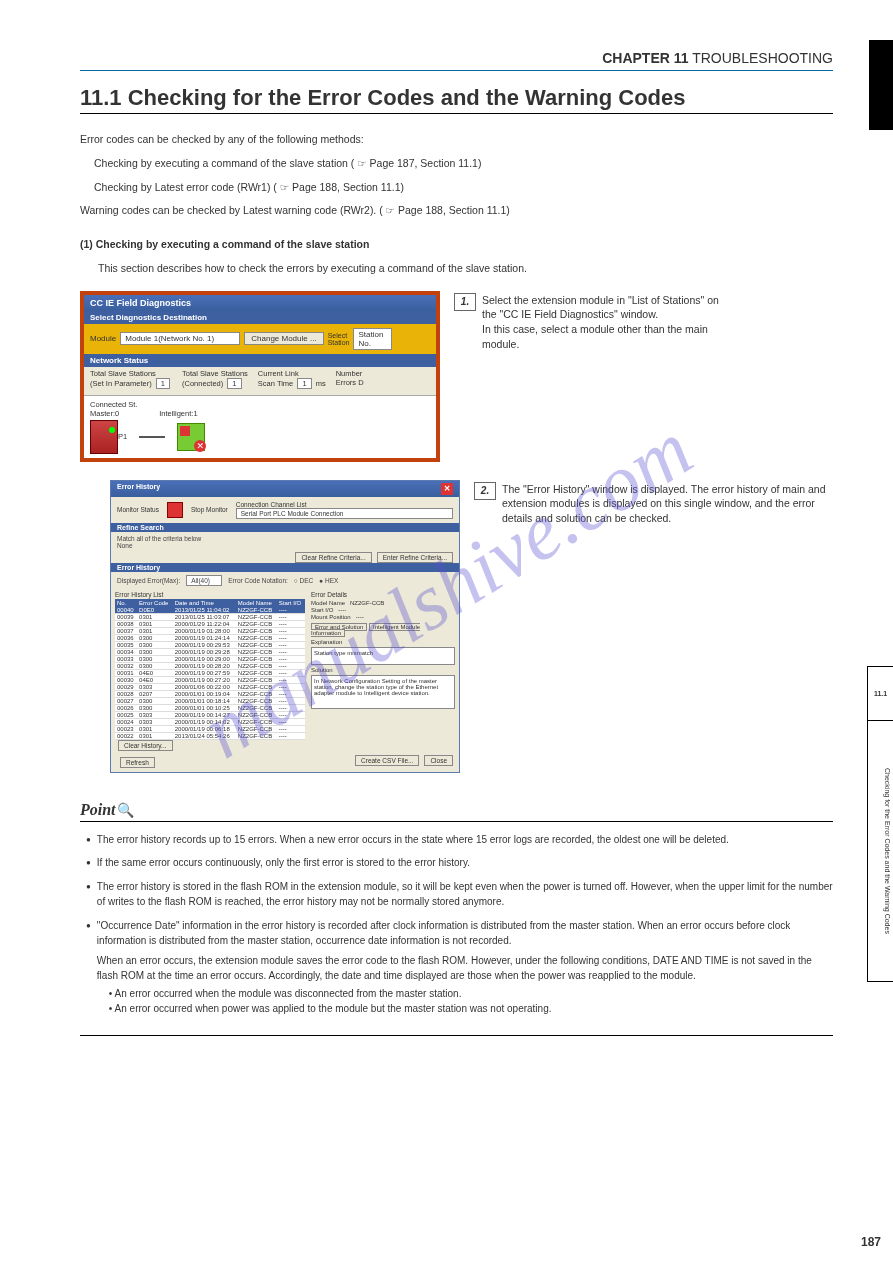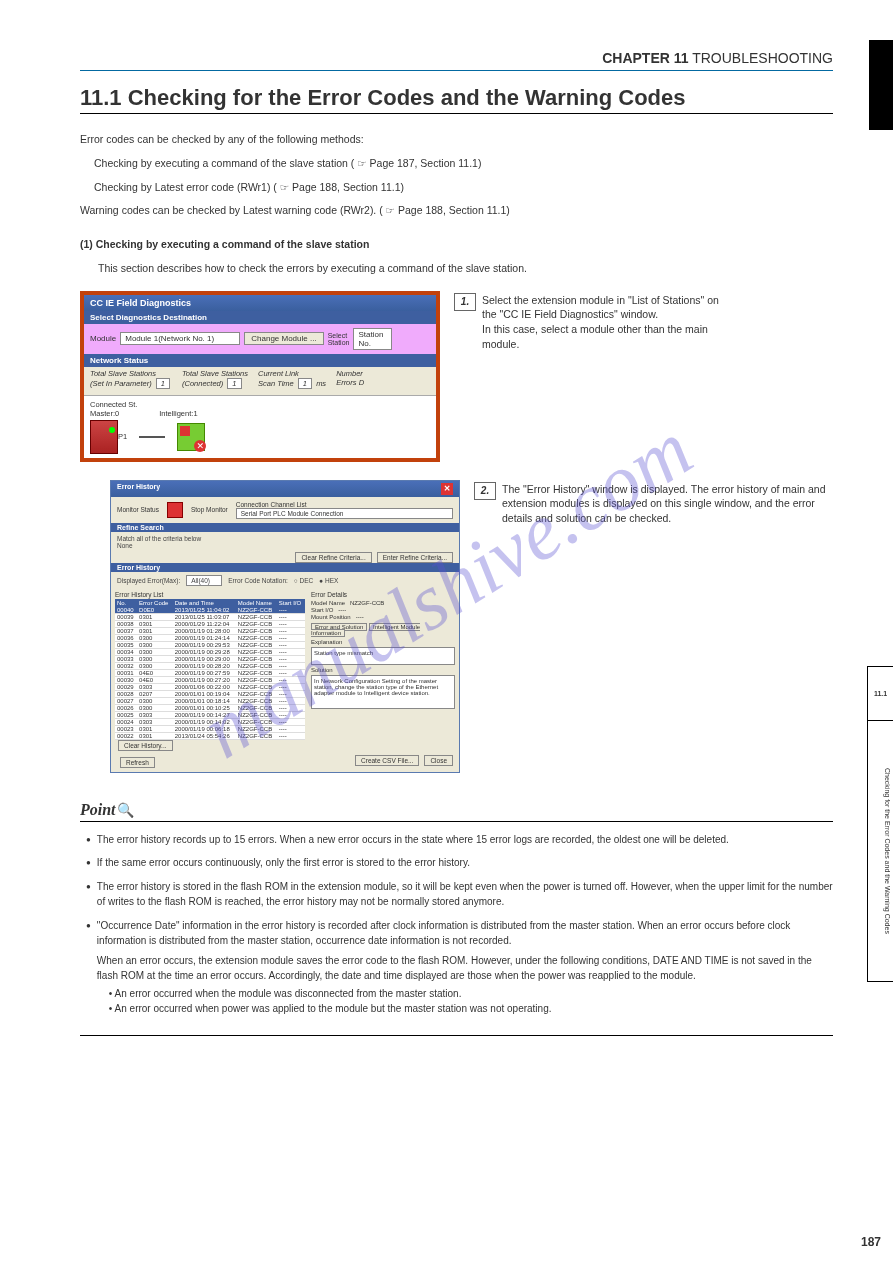--- a/index.html
+++ b/index.html
@@ -114,42 +114,42 @@
     padding: 2px 6px;
     font-size: 8px;
     font-weight: bold;
   }
   .shot1 .row-pad {
     padding: 4px 6px;
     display: flex;
     gap: 4px;
     flex-wrap: wrap;
     align-items: center;
-    background: #f0abfc;
+    background: #eab308;
   }
   .shot1 .lbl { font-size: 8px; }
   .shot1 .fld {
     background: #fff;
     border: 1px solid #888;
     padding: 1px 4px;
     font-size: 8px;
   }
   .shot1 .btn {
     background: #ece9d8;
     border: 1px solid #888;
     padding: 1px 6px;
     font-size: 8px;
   }
   .shot1 .net-row {
     display: flex;
     gap: 10px;
     padding: 2px 6px 6px;
     background: #ece9d8;
   }
-  .shot1 .net-col { font-size: 7.5px; line-height: 1.2; font-style: italic; }
+  .shot1 .net-col { font-size: 7.5px; line-height: 1.2; }
   .shot1 .net-col .val {
     background: #fff;
     border: 1px solid #888;
     padding: 0 4px;
     display: inline-block;
     margin: 0 2px;
   }
   .diagram {
     background: #fff;
     border-top: 1px solid #aaa;

